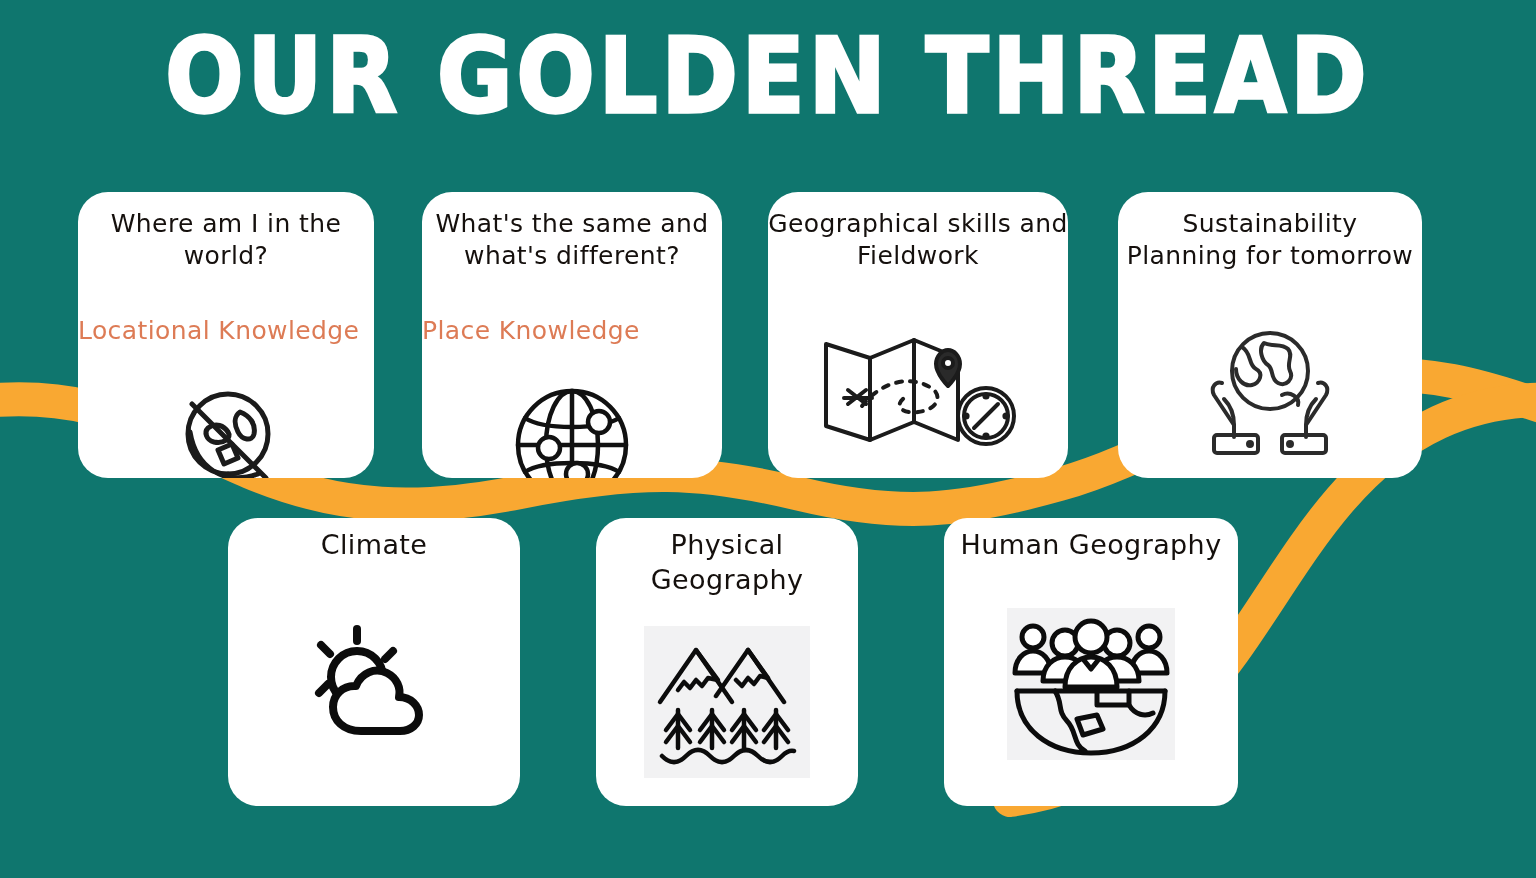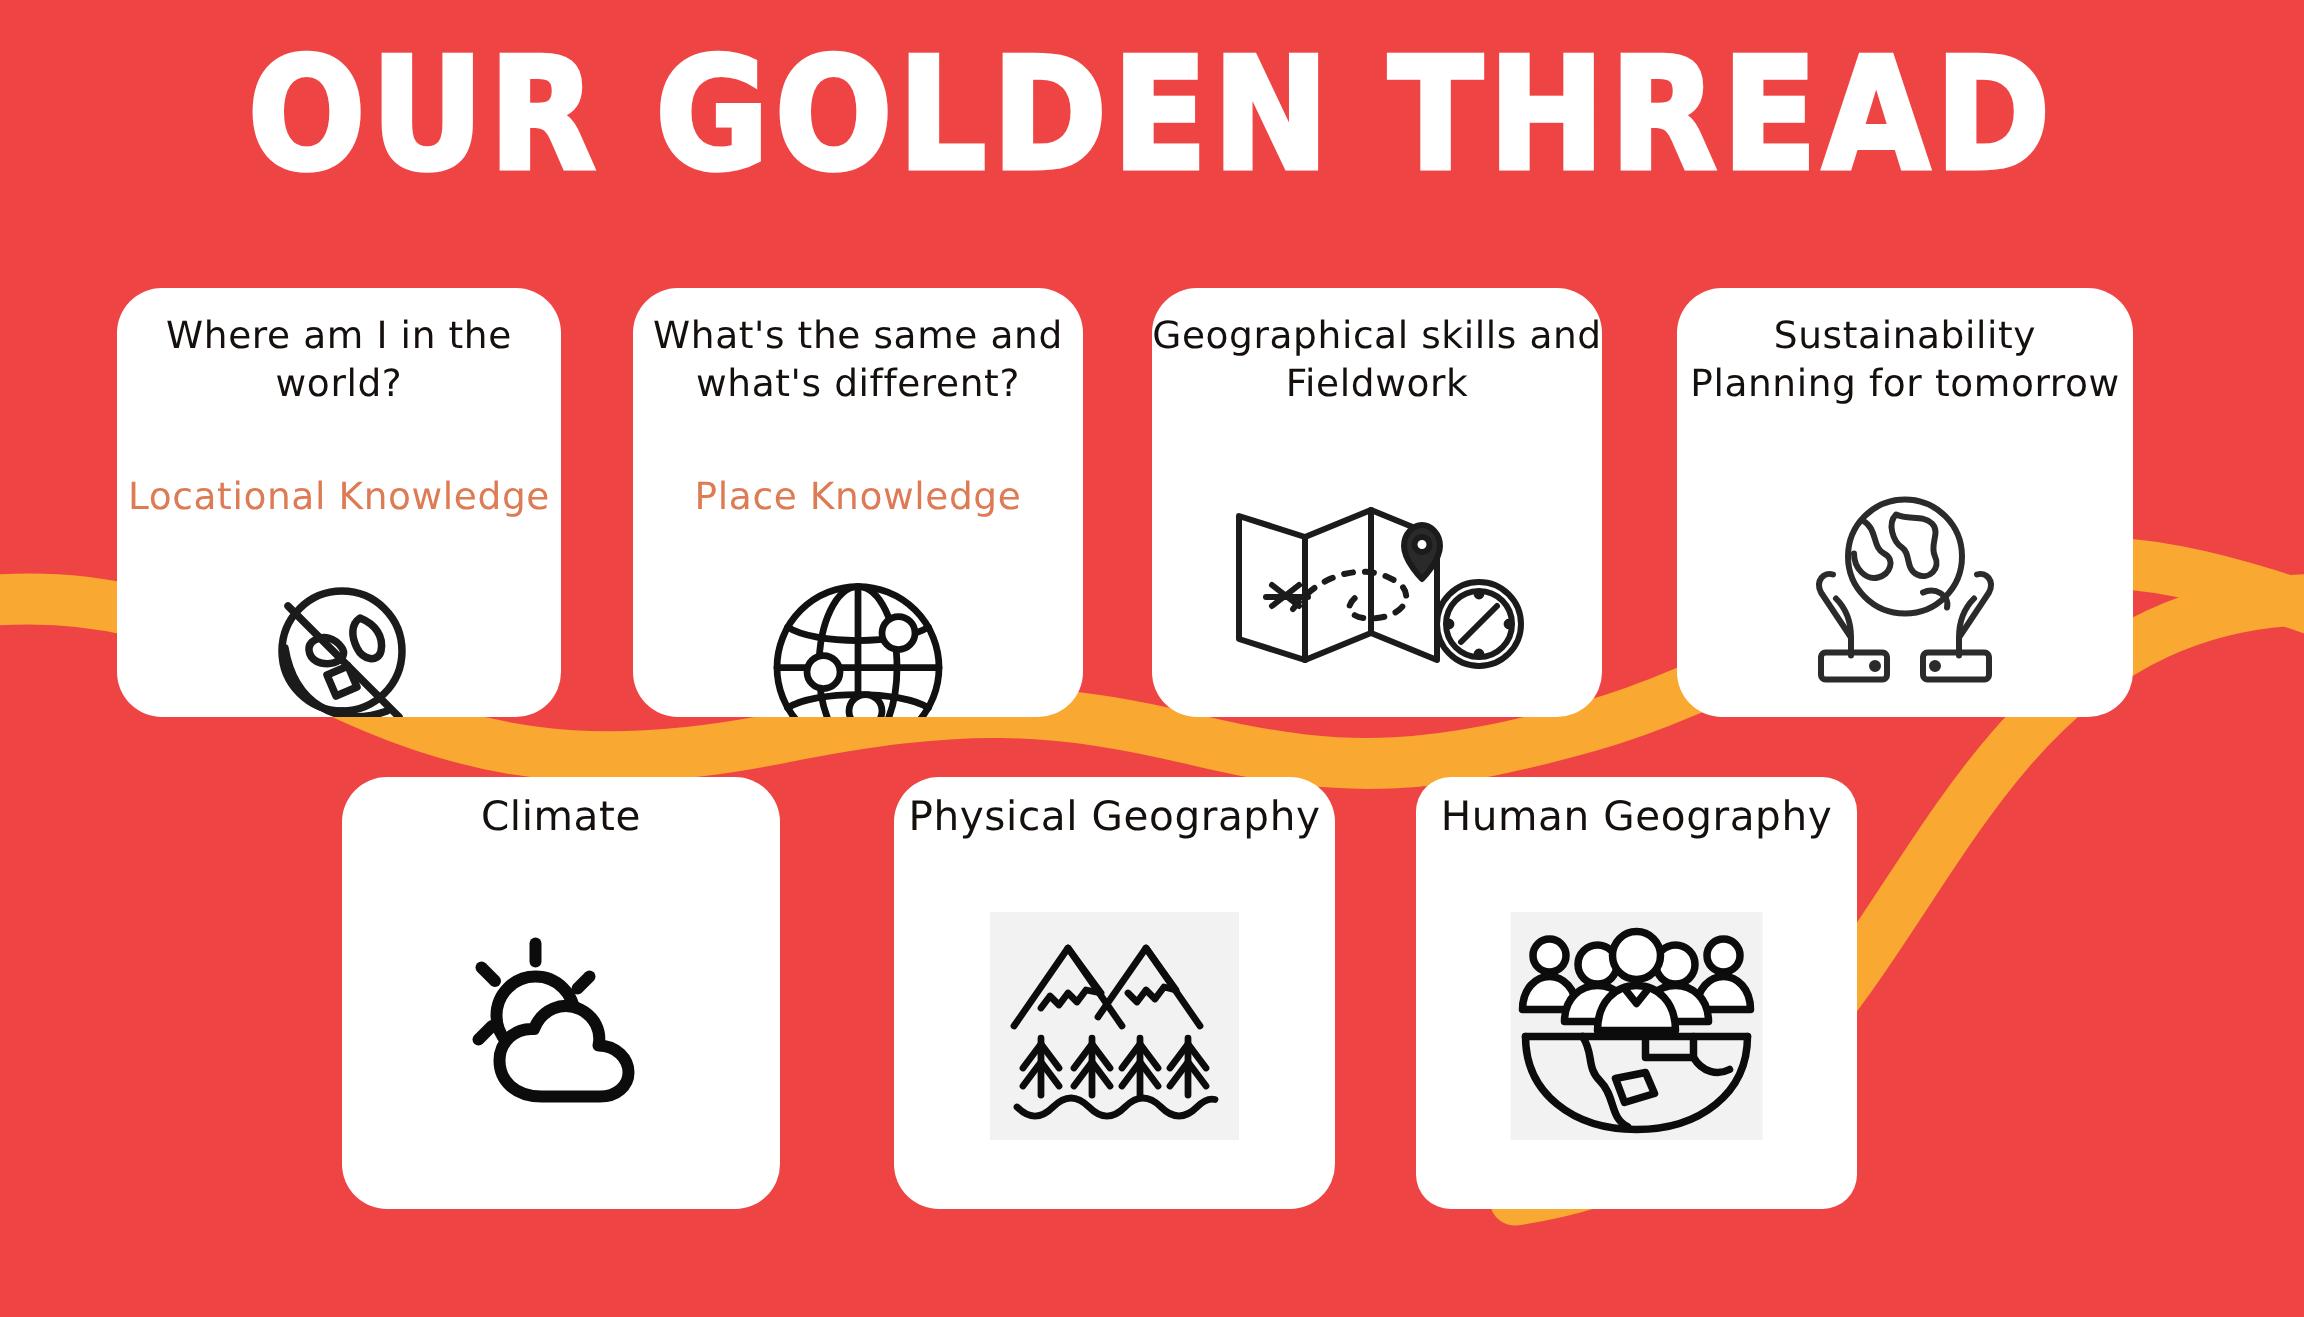--- a/index.html
+++ b/index.html
@@ -6,21 +6,21 @@
   html, body {
     margin: 0;
     padding: 0;
     background: #ffffff;
   }
   #stage {
     position: relative;
     width: 1536px;
     height: 878px;
     overflow: hidden;
-    background: #ef4444;
+    background: #0f766e;
     font-family: "DejaVu Sans", sans-serif;
   }
 
   
   #ribbon-layer {
     position: absolute;
     inset: 0;
     z-index: 1;
   }
 
@@ -61,21 +61,20 @@
     color: #15100d;
     text-align: center;
     line-height: 1.28;
     letter-spacing: 0.4px;
     width: 100%;
     white-space: pre-line;
   }
   .card-sub {
     font-family: "DejaVu Sans", sans-serif;
     color: #DD7B55;
-    text-align: center;
     line-height: 1.25;
     letter-spacing: 0.4px;
     width: 100%;
   }
   .card-icon {
     display: flex;
     align-items: center;
     justify-content: center;
     width: 100%;
     flex: 1 1 auto;
@@ -90,21 +89,21 @@
   #card-locational   { left: 78px;   width: 296px; }
   #card-place        { left: 422px;  width: 300px; }
   #card-fieldwork    { left: 768px;  width: 300px; }
   #card-sustain      { left: 1118px; width: 304px; }
 
   
   .row-bottom { top: 518px; height: 288px; }
   .row-bottom .card-heading { font-size: 27px; margin-top: 10px; }
 
   #card-climate   { left: 228px; width: 292px; }
-  #card-physical  { left: 596px; width: 294px; }
+  #card-physical  { left: 596px; width: 262px; }
   #card-human     { left: 944px; width: 294px; border-radius: 23px; }
 
   
   .icon-plate {
     background: #f2f2f3;
     display: flex;
     align-items: center;
     justify-content: center;
   }
 </style>

